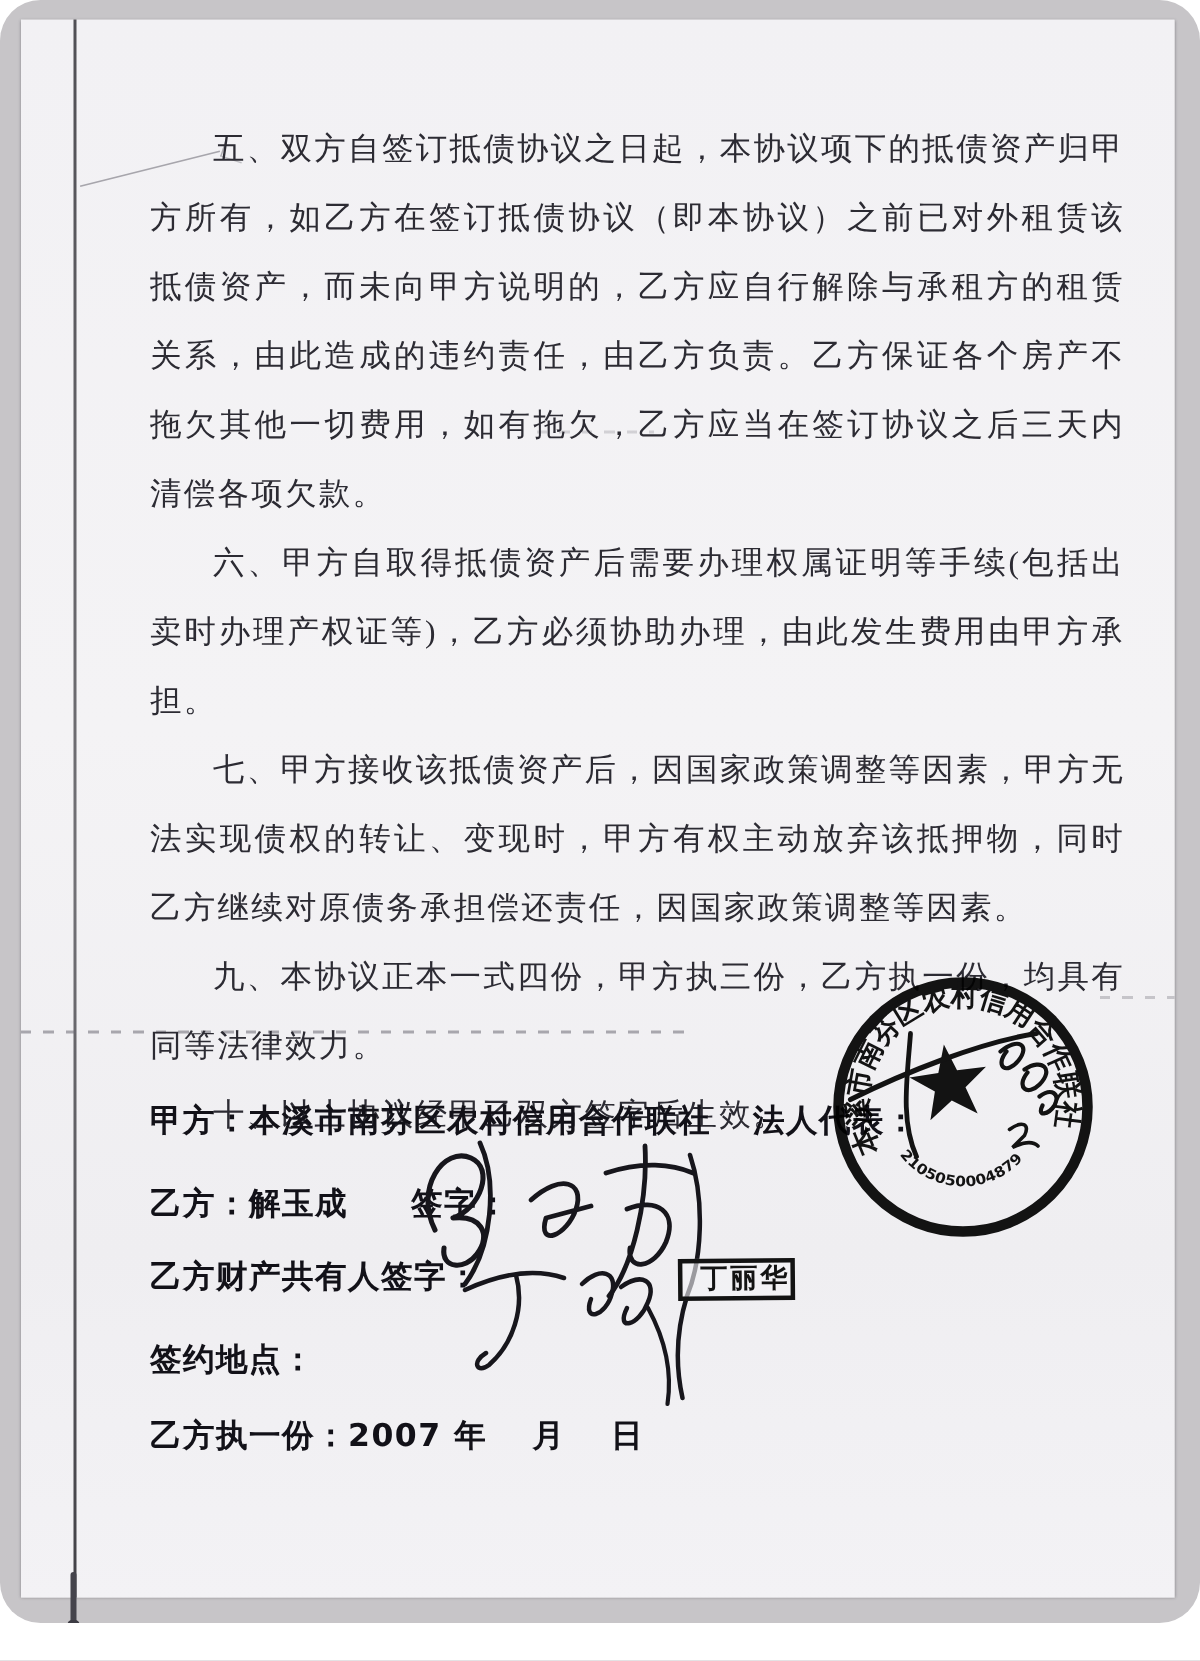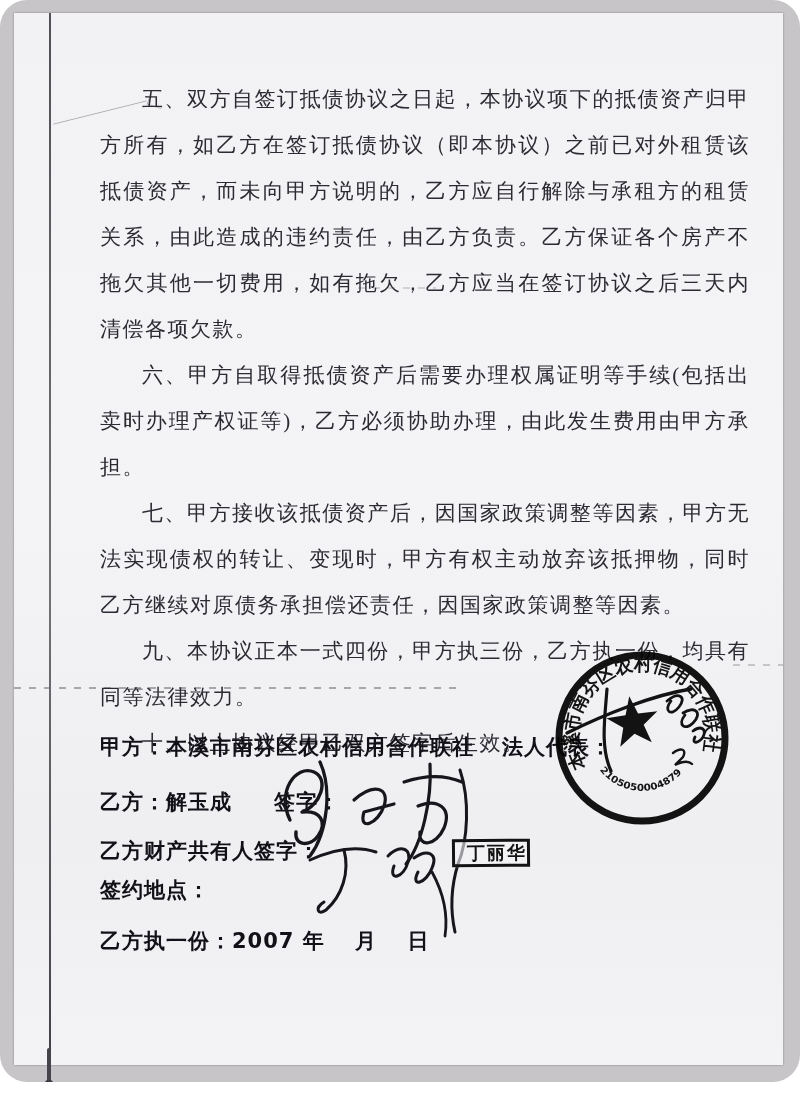--- a/index.html
+++ b/index.html
@@ -34,21 +34,21 @@
   .body-text p{ margin:0; text-indent:2em; }
   .sig-block{
     position:absolute; left:100px; top:734px; width:660px;
     font-family:"DejaVu Sans","Liberation Sans",sans-serif;
     font-weight:700; font-size:21px; color:#121118;
   }
   .sig-row{ height:27px; line-height:27px; letter-spacing:1px; white-space:nowrap;}
   .row-a{ margin-top:0; }
   .row-b{ margin-top:28px; }
   .row-c{ margin-top:22px; }
-  .row-d{ margin-top:12px; }
+  .row-d{ margin-top:28px; }
   .row-e{ margin-top:24px; }
   .gap-rep{ display:inline-block; margin-left:28px; }
   .gap-sign{ display:inline-block; margin-left:42px; }
   .artifact{ position:absolute; height:2px;
     background:repeating-linear-gradient(90deg,rgba(108,106,116,.55) 0 7px,rgba(108,106,116,0) 7px 15px);
   }
   .art-1{ left:14px; top:687px; width:446px; }
   .art-2{ left:733px; top:664px; width:50px; opacity:.6; }
   .art-3{ left:358px; top:287px; width:78px; opacity:.45; }
   .pencil-1{ position:absolute; left:52px; top:112px; width:96px; height:0;

